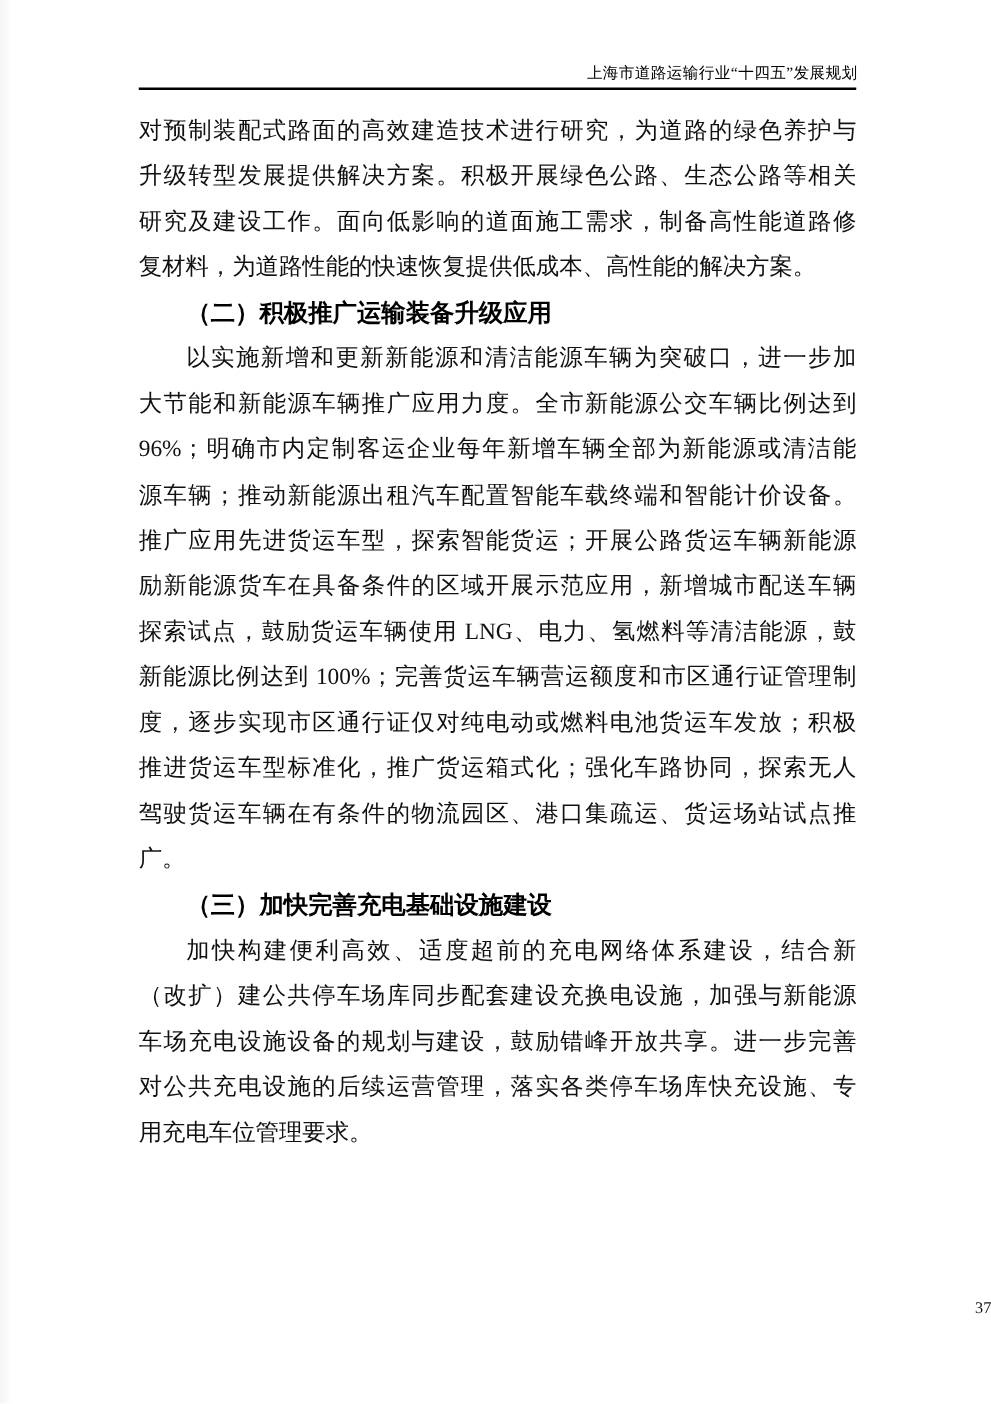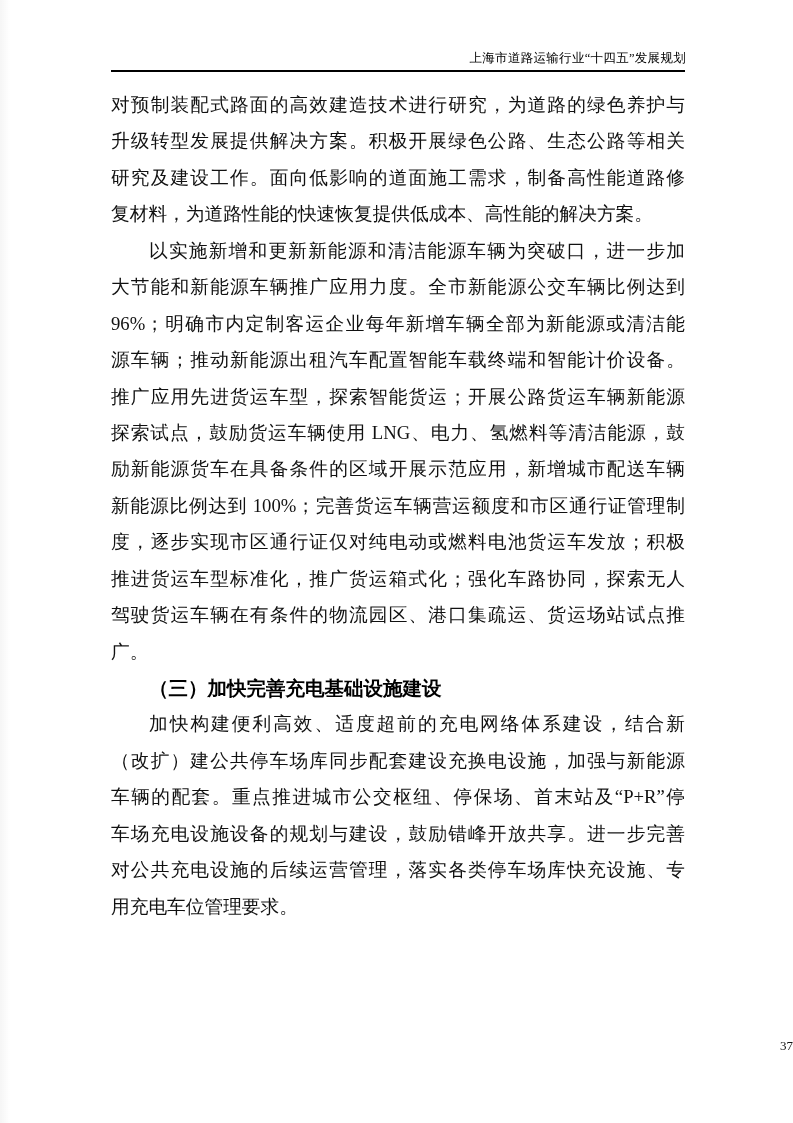--- a/index.html
+++ b/index.html
@@ -95,36 +95,36 @@
 
   <div class="header-title">上海市道路运输行业“十四五”发展规划</div>
 
   <div class="header-rule"></div>
 
   <div class="doc-body" id="doc-body">
       <div class="line"><span>对预制装配式路面的高效建造技术进行研究，为道路的绿色养护与</span></div>
       <div class="line"><span>升级转型发展提供解决方案。</span><span class="b">积极开展绿色公路、生态公路等相关</span></div>
       <div class="line"><span class="b">研究及建设工作。</span><span>面向低影响的道面施工需求，制备高性能道路修</span></div>
       <div class="line last"><span>复材料，为道路性能的快速恢复提供低成本、高性能的解决方案。</span></div>
+      <div class="heading">（二）积极推广运输装备升级应用</div>
       <div class="line indent"><span>以实施新增和更新新能源和清洁能源车辆为突破口，进一步加</span></div>
       <div class="line"><span>大节能和新能源车辆推广应用力度。全市新能源公交车辆比例达到</span></div>
       <div class="line"><span>96%；明确市内定制客运企业每年新增车辆全部为新能源或清洁能</span></div>
       <div class="line"><span>源车辆；推动新能源出租汽车配置智能车载终端和智能计价设备。</span></div>
       <div class="line"><span>推广应用先进货运车型，探索智能货运；开展公路货运车辆新能源</span></div>
+      <div class="line"><span>励新能源货车在具备条件的区域开展示范应用，新增城市配送车辆</span></div>
       <div class="line"><span>探索试点，鼓励货运车辆使用 LNG、电力、氢燃料等清洁能源，鼓</span></div>
-      <div class="line"><span>励新能源货车在具备条件的区域开展示范应用，新增城市配送车辆</span></div>
       <div class="line"><span>新能源比例达到 100%；完善货运车辆营运额度和市区通行证管理制</span></div>
       <div class="line"><span>度，逐步实现市区通行证仅对纯电动或燃料电池货运车发放；积极</span></div>
       <div class="line"><span>推进货运车型标准化，推广货运箱式化；强化车路协同，探索无人</span></div>
       <div class="line"><span>驾驶货运车辆在有条件的物流园区、港口集疏运、货运场站试点推</span></div>
       <div class="line last"><span>广。</span></div>
       <div class="heading">（三）加快完善充电基础设施建设</div>
       <div class="line indent"><span>加快构建便利高效、适度超前的充电网络体系建设，结合新</span></div>
       <div class="line"><span>（改扩）建公共停车场库同步配套建设充换电设施，加强与新能源</span></div>
-      <div class="line"><span>车辆的配套。重点推进城市公交枢纽、停保场、首末站及“P+R”停</span></div>
       <div class="line"><span>车场充电设施设备的规划与建设，鼓励错峰开放共享。进一步完善</span></div>
       <div class="line"><span>对公共充电设施的后续运营管理，落实各类停车场库快充设施、专</span></div>
       <div class="line last"><span>用充电车位管理要求。</span></div>
     </div>
 
   <div class="footer">
     <span>37</span>
   </div>
 </div>
 

